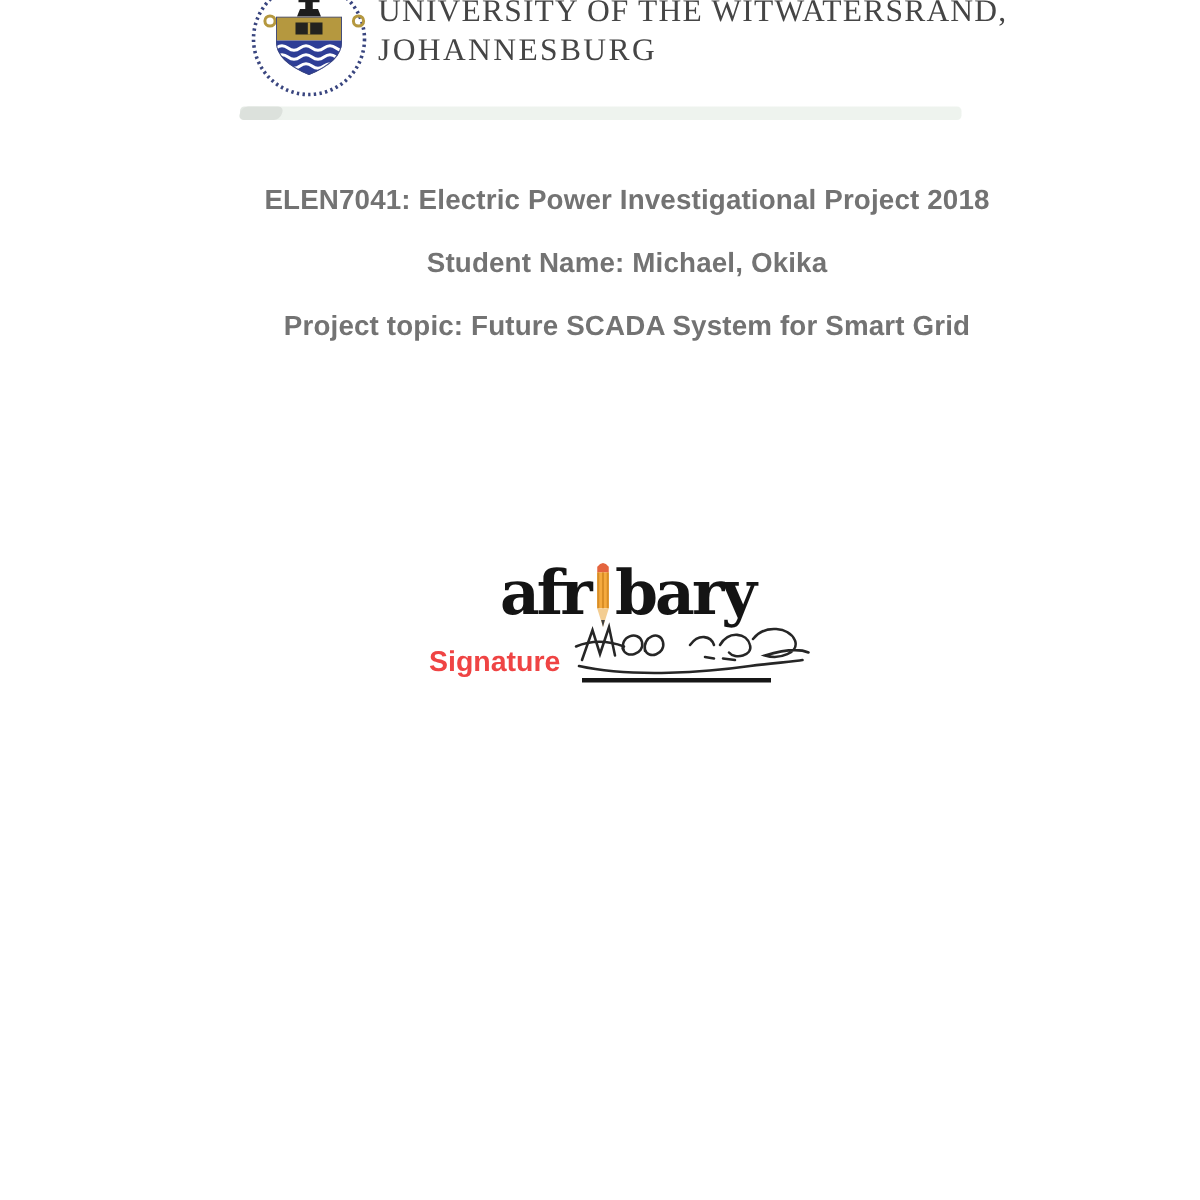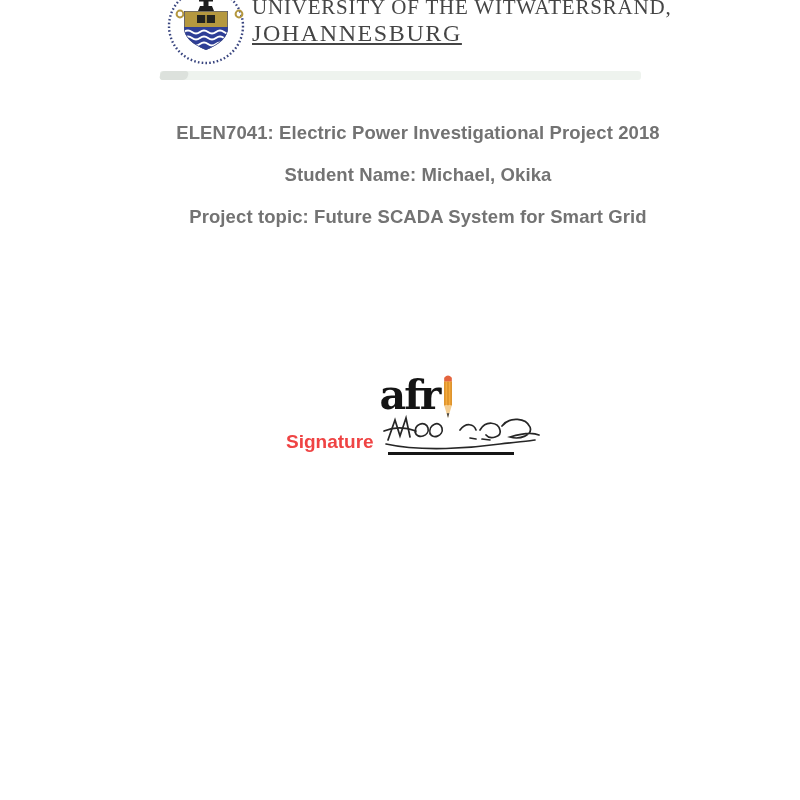--- a/index.html
+++ b/index.html
@@ -8,21 +8,21 @@
     overflow:hidden;font-family:"Liberation Sans",sans-serif;color:#1e1e1e;padding-left:36px;
   }
   
   .crest{position:absolute;left:158px;top:-14px;width:96px;height:86px;}
   .uni-name{
     position:absolute;left:252px;top:-6px;
     font-family:"Liberation Serif",serif;color:#454545;
     letter-spacing:.8px;line-height:26px;white-space:nowrap;
   }
   .uni-name .l1{font-size:21px;}
-  .uni-name .l2{font-size:24px;letter-spacing:1.6px;text-decoration:underline;}
+  .uni-name .l2{font-size:21px;letter-spacing:1.6px;}
   .band{
     position:absolute;left:160px;top:71px;width:481px;height:9px;
     background:linear-gradient(to right,#e3e8e3 0%,#eef3ee 6%,#eef3ee 100%);
     border-radius:3px;
   }
   .band::before{
     content:"";position:absolute;left:0;top:0;width:28px;height:9px;
     background:#dce1dc;border-radius:4px;transform:skewX(-18deg);
   }
   
@@ -108,20 +108,21 @@
     <span class="wm-text">afr</span>
     <svg class="pencil" viewBox="0 0 12 48" xmlns="http://www.w3.org/2000/svg">
       <path d="M2,5 q4,-5 8,0 v4 h-8 z" fill="#e4643e"></path>
       <rect x="2" y="9" width="8" height="25" fill="#f5ab3f"></rect>
       <rect x="2" y="9" width="1.4" height="25" fill="#d98e26"></rect>
       <rect x="5.3" y="9" width="1.4" height="25" fill="#d98e26"></rect>
       <rect x="8.6" y="9" width="1.4" height="25" fill="#d98e26"></rect>
       <path d="M2,34 h8 l-4,13 z" fill="#f3cd92"></path>
       <path d="M4.7,42 h2.6 l-1.3,5 z" fill="#434343"></path>
     </svg>
+    <span class="wm-text">bary</span>
   </div>
 
   <div class="sig-label">Signature</div>
   <div class="sig-line"></div>
   <svg class="scribble" viewBox="0 0 160 52" xmlns="http://www.w3.org/2000/svg">
     <g fill="none" stroke="#262626" stroke-width="1.7" stroke-linecap="round">
       <path d="M6,36 L13,16 L18,32 L24,14 L28,33"></path>
       <path d="M2,27 C14,22 26,24 34,27"></path>
       <path d="M34,30 C30,20 44,16 46,24 C48,32 35,36 33,28"></path>
       <path d="M48,30 C46,20 58,16 60,24 C62,32 50,36 48,29"></path>

